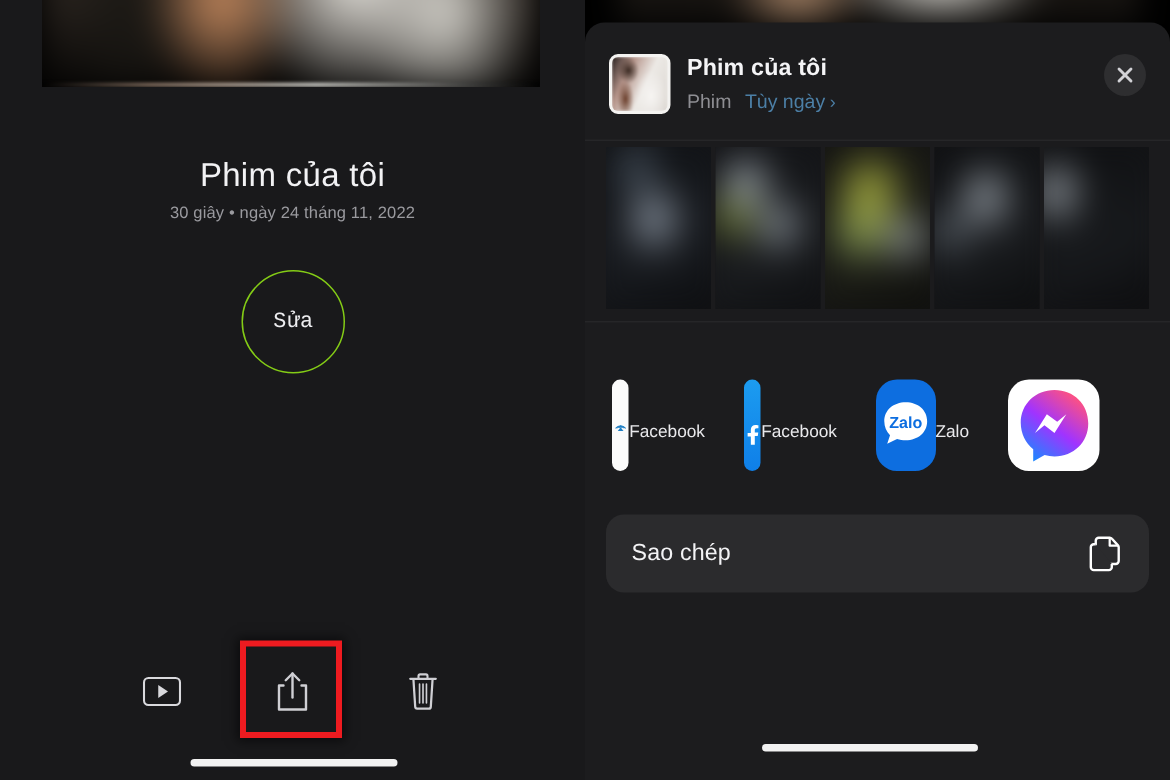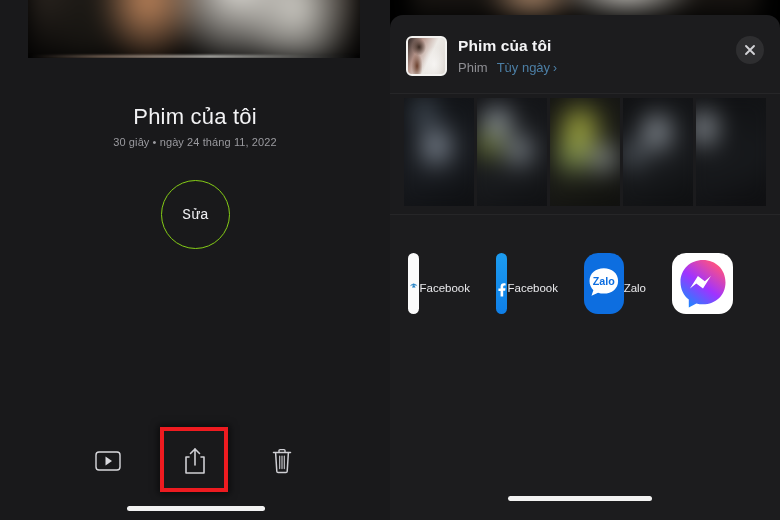--- a/index.html
+++ b/index.html
@@ -483,20 +483,30 @@
               <path d="M25 2 C12.3 2 2.5 11.3 2.5 23.9 c0 7.2 3.2 13.5 8.3 17.6 v8.1 l7.6 -4.2 c2.1 .6 4.3 .9 6.6 .9 12.7 0 22.5 -9.3 22.5 -21.9 C47.5 11.3 37.7 2 25 2 Z" fill="url(#msgrad)"></path>
               <path d="M12 30.6 L19.9 18.1 l6.9 5.1 6.1 -5.1 -7.9 12.5 -6.7 -5.1 Z" fill="#ffffff"></path>
             </svg>
           </div>
 
         </div>
 
       </div>
 
       <div class="action-list">
+        <div class="action-row">
+          <span class="action-label">Sao chép</span>
+          <span class="action-icon">
+            <svg width="24" height="26" viewBox="0 0 24 26">
+              <path d="M7.5 2.5 h7.3 a2 2 0 0 1 1.5 .7 l4 4.4 a2 2 0 0 1 .5 1.3 V18 a2 2 0 0 1 -2 2 H7.5 a2 2 0 0 1 -2 -2 V4.5 a2 2 0 0 1 2 -2 Z" fill="none" stroke="#ffffff" stroke-width="1.6" stroke-linejoin="round"></path>
+              <path d="M14.8 2.6 v5.2 h5.6" fill="none" stroke="#ffffff" stroke-width="1.5" stroke-linejoin="round"></path>
+              <path d="M16.2 20 v2.1 a2 2 0 0 1 -2 2 H4.2 a2 2 0 0 1 -2 -2 V8.8 a2 2 0 0 1 2 -2 h1.3" fill="#2b2b2d" stroke="#ffffff" stroke-width="1.6" stroke-linejoin="round"></path>
+            </svg>
+          </span>
+        </div>
       </div>
 
     </div>
 
     <div class="home-bar right" style="left:118px;"></div>
   </div>
 
 </div>
 
 </body></html>

